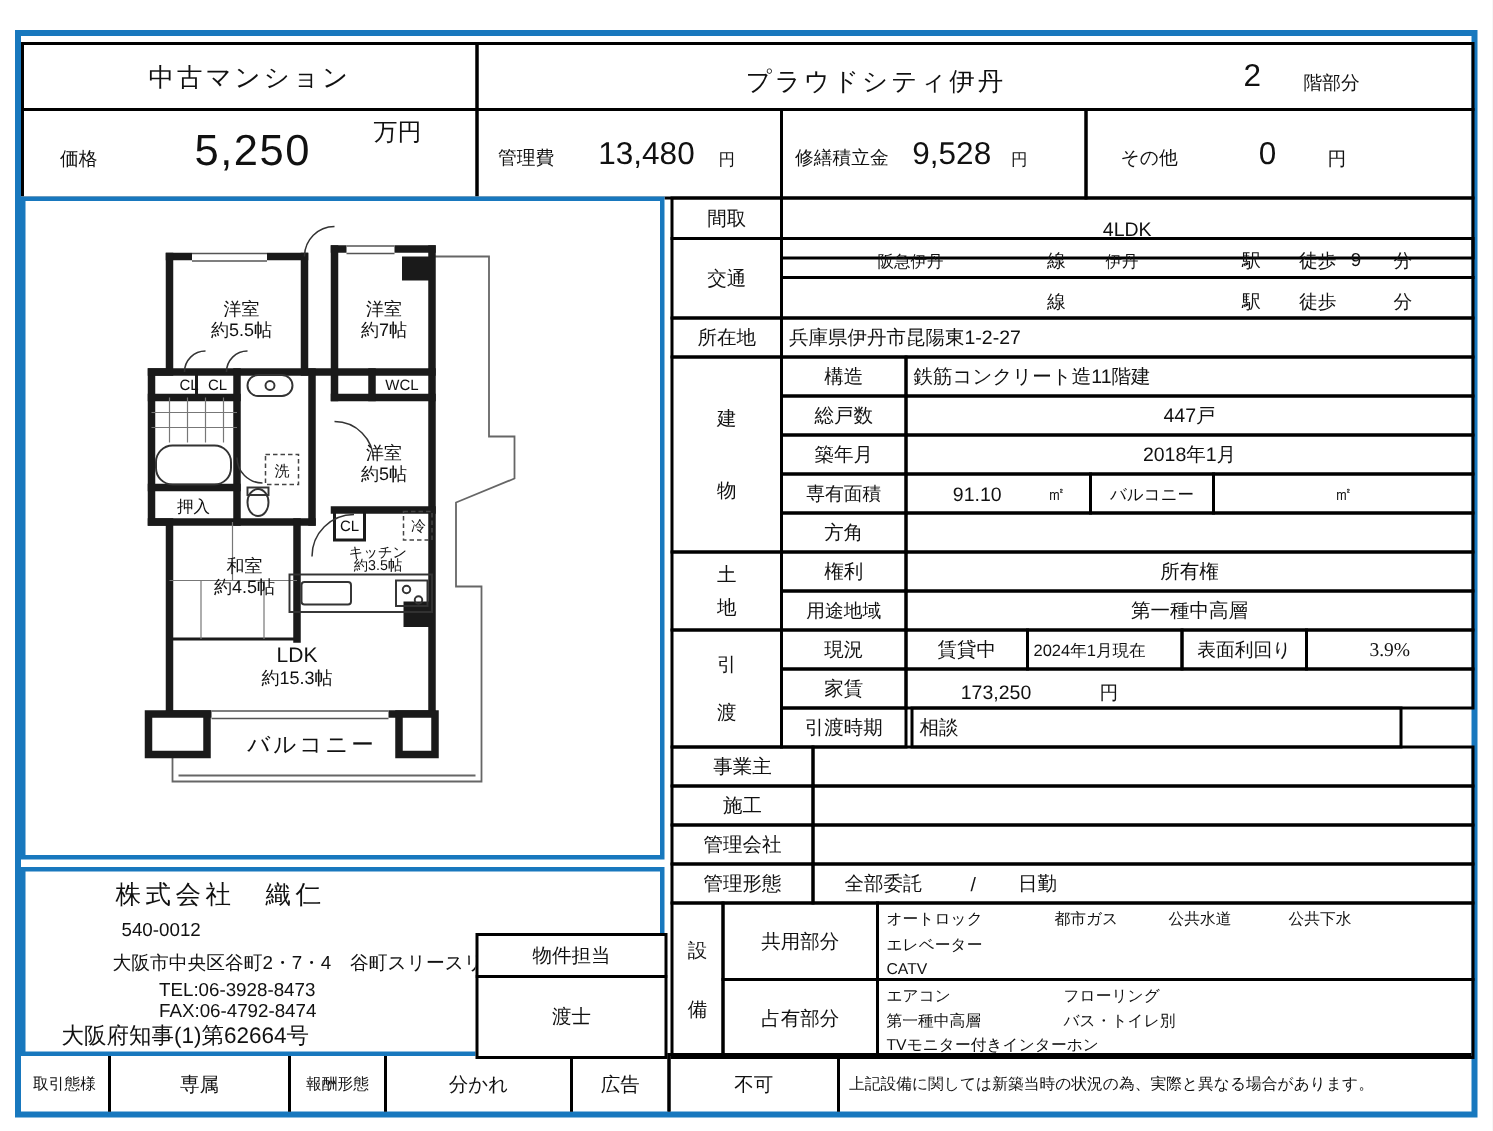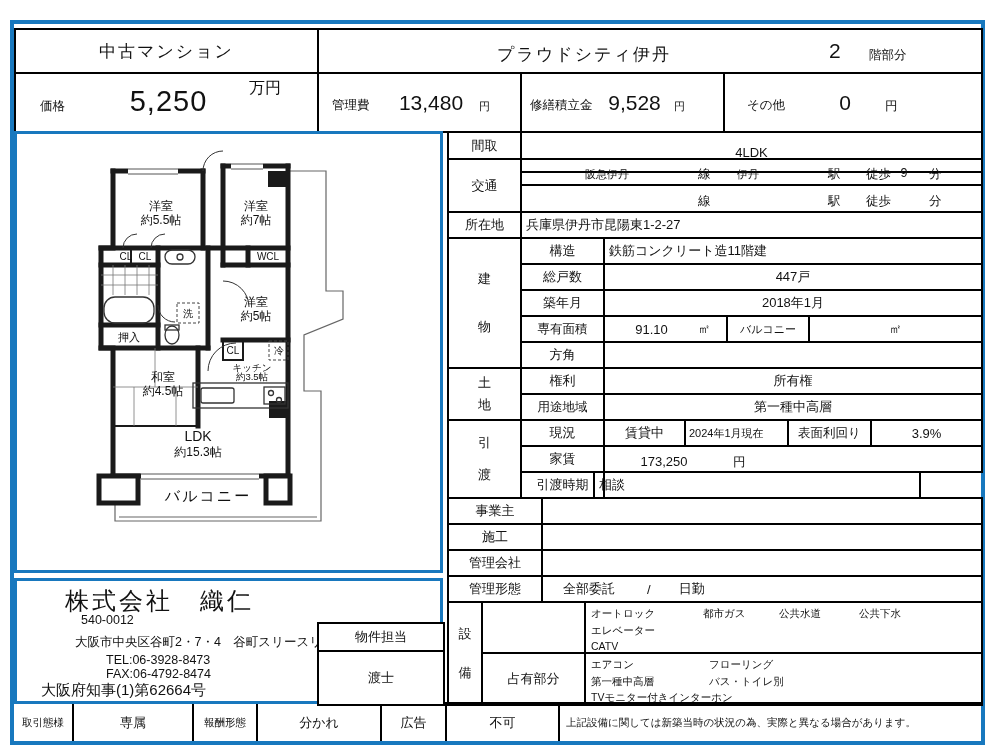--- a/index.html
+++ b/index.html
@@ -166,21 +166,21 @@
         <text x="206" y="211">冷</text>
         <text x="179" y="228" font-size="9.5">キッチン</text>
         <text x="179" y="237" font-size="9.5">約3.5帖</text>
         <text x="135" y="358" font-size="15" letter-spacing="2">バルコニー</text>
       </g>
     </svg>
     <div class="caption">現況と異なる場合は、現況を優先とします。</div>
   </div>
 
   <div class="bluebox" style="left:14px;top:578px;width:429px;height:126px;">
-    <span class="abs" style="left:48px;top:4px;font-size:24px;letter-spacing:3px;">株式会社　織仁</span>
+    <span class="abs" style="left:60px;top:4px;font-size:17px;letter-spacing:3px;">株式会社　織仁</span>
     <span class="abs f12" style="left:64px;top:32px;">540-0012</span>
     <span class="abs f12" style="left:58px;top:53px;">大阪市中央区谷町2・7・4　谷町スリースリーズビル３階</span>
     <span class="abs f12" style="left:89px;top:72px;">TEL:06-3928-8473</span>
     <span class="abs f12" style="left:89px;top:86px;">FAX:06-4792-8474</span>
     <span class="abs" style="left:24px;top:100px;font-size:15px;">大阪府知事(1)第62664号</span>
   </div>
   <div class="cell f13" style="left:317px;top:622px;width:128px;height:30px;background:#fff;">
     <span>物件担当</span>
   </div>
   <div class="cell f13" style="left:317px;top:650px;width:128px;height:56px;background:#fff;">
@@ -289,34 +289,34 @@
     </div>
   <div class="cell f13" style="left:603px;top:419px;width:83px;height:28px;">
     <span>賃貸中</span>
     </div>
   <div class="cell left f11" style="left:684px;top:419px;width:105px;height:28px;padding-left:3px;">
     <span>2024年1月現在</span>
     </div>
   <div class="cell f12" style="left:787px;top:419px;width:85px;height:28px;">
     <span>表面利回り</span>
     </div>
-  <div class="cell f13" style="left:870px;top:419px;width:113px;height:28px;">
+  <div class="cell f13" style="left:870px;top:419px;width:113px;height:28px;font-family:Liberation Serif, serif;">
     <span>3.9%</span>
     </div>
   <div class="cell f13" style="left:520px;top:445px;width:85px;height:28px;">
     <span>家賃</span>
     </div>
   <div class="cell" style="left:603px;top:445px;width:380px;height:28px;">
     <span class="abs f13" style="left:14px;top:7px;width:90px;text-align:center;">173,250</span>
     <span class="abs f12" style="left:128px;top:7px;">円</span>
     </div>
   <div class="cell f13" style="left:520px;top:471px;width:85px;height:28px;">
     <span>引渡時期</span>
     </div>
-  <div class="cell left f13 pad4" style="left:593px;top:471px;width:328px;height:28px;">
+  <div class="cell left f13 pad4" style="left:607px;top:471px;width:328px;height:28px;">
     <span>相談</span>
     </div>
 
   <div class="cell f13" style="left:447px;top:497px;width:96px;height:28px;">
     <span>事業主</span>
     </div>
   <div class="cell" style="left:541px;top:497px;width:442px;height:28px;"></div>
   <div class="cell f13" style="left:447px;top:523px;width:96px;height:28px;">
     <span>施工</span>
     </div>
@@ -330,20 +330,23 @@
     </div>
   <div class="cell left f13" style="left:541px;top:575px;width:442px;height:28px;padding-left:20px;">
     <span>全部委託</span>
     <span style="margin-left:32px;">/</span>
     <span style="margin-left:28px;">日勤</span>
     </div>
 
   <div class="cell vstack f13" style="left:447px;top:601px;width:36px;height:105px;">
     <span>設</span>
     <span>備</span>
+    </div>
+  <div class="cell f13" style="left:481px;top:601px;width:105px;height:53px;">
+    <span>共用部分</span>
     </div>
   <div class="cell left" style="left:584px;top:601px;width:399px;height:53px;align-items:flex-start;">
     <div class="setsubi-lines">
       <div>
         <span class="w1">オートロック</span><span class="w2">都市ガス</span><span class="w3">公共水道</span><span>公共下水</span>
       </div>
       <div>エレベーター</div>
       <div>CATV</div>
     </div>
   </div>

